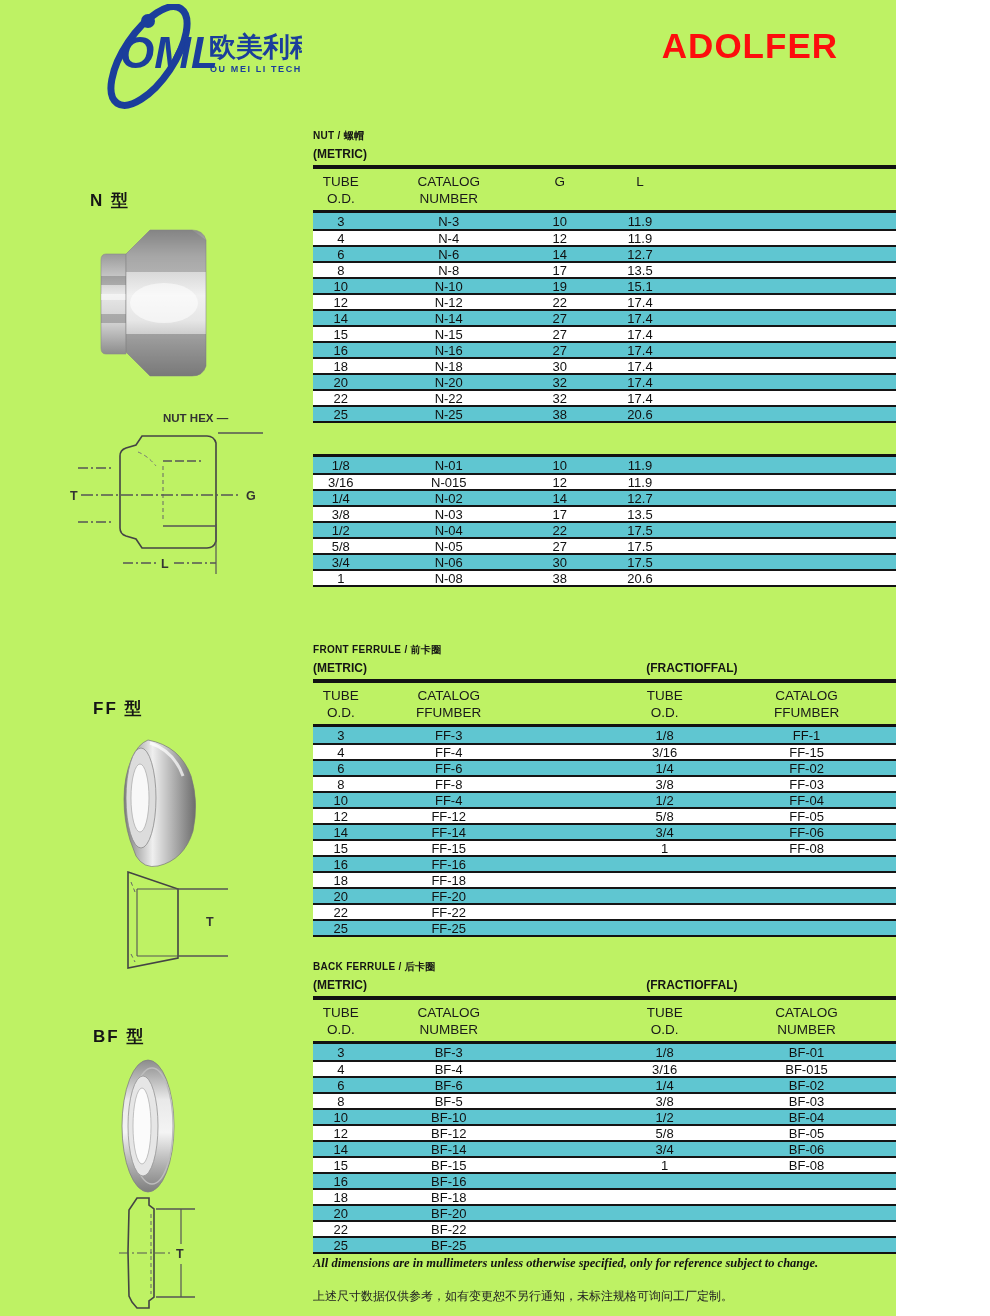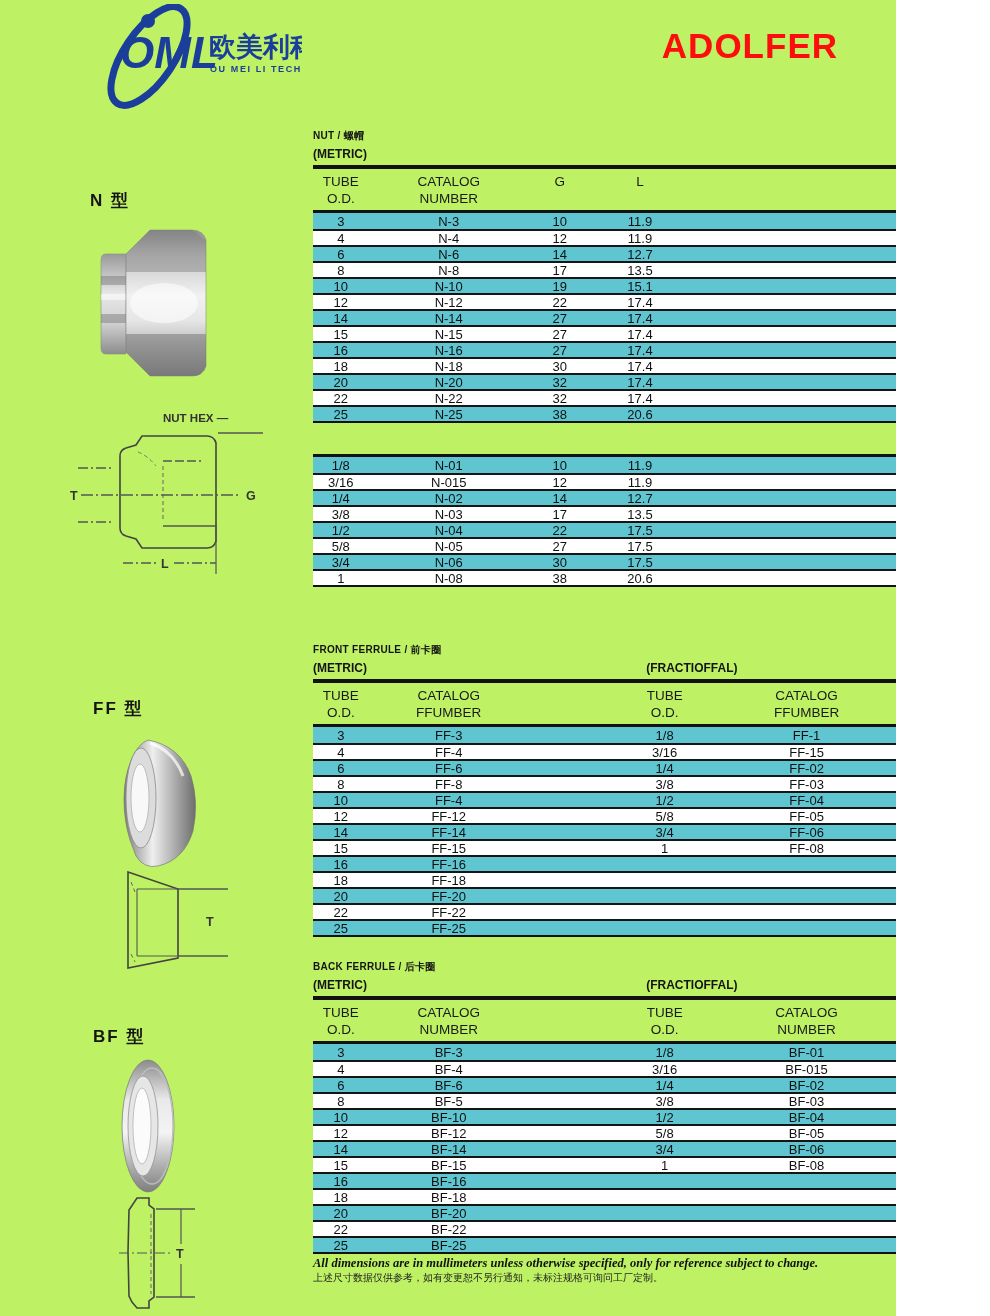--- a/index.html
+++ b/index.html
@@ -32,21 +32,21 @@
 
   .cols-nut .c1{width:9%;}  .cols-nut .c2{width:26%;}
   .cols-nut .c3{width:10%;} .cols-nut .c4{width:16%;}
   .cols-fer .c1{width:9%;}  .cols-fer .c2{width:26%;}
   .cols-fer .c3{width:20%;margin-left:12%;} .cols-fer .c4{width:26%;}
 
   
   .footer{position:absolute;left:313px;top:1256px;width:640px;}
   .f-en{font-family:"Liberation Serif",serif;font-style:italic;font-weight:600;
         font-size:12.5px;line-height:15px;color:#111;}
-  .f-cn{font-size:10px;line-height:14px;color:#222;margin-top:0;}
+  .f-cn{font-size:12px;line-height:14px;color:#222;margin-top:18px;}
 
   svg text{font-family:"Liberation Sans",sans-serif;}
 </style>
 </head>
 <body>
 
 <div class="page">
 
   <svg class="logo" viewBox="0 0 250 105">
     <ellipse cx="97" cy="52" rx="57" ry="25" transform="rotate(-56 97 52)" fill="none" stroke="#1b3e9b" stroke-width="7"></ellipse>

